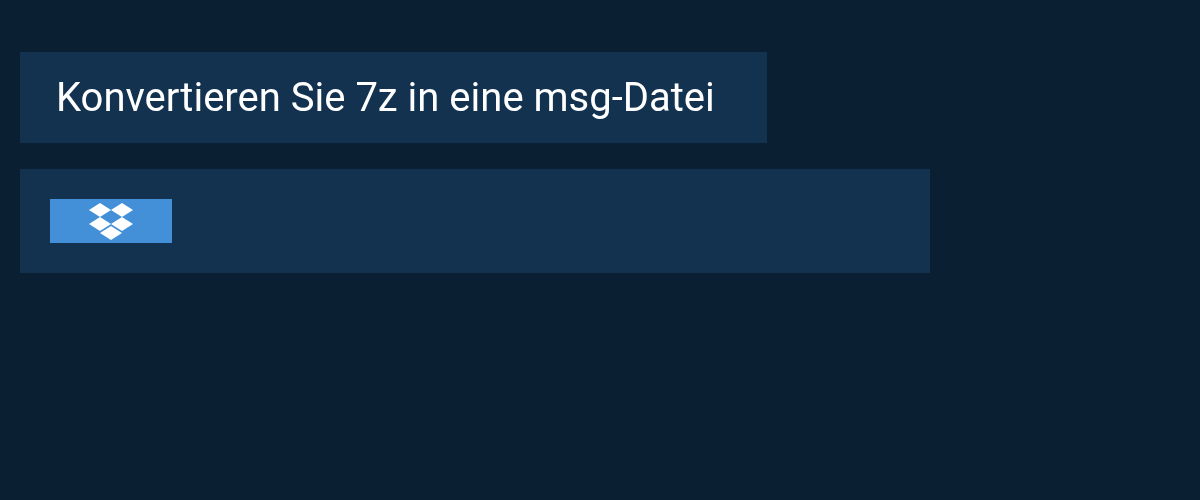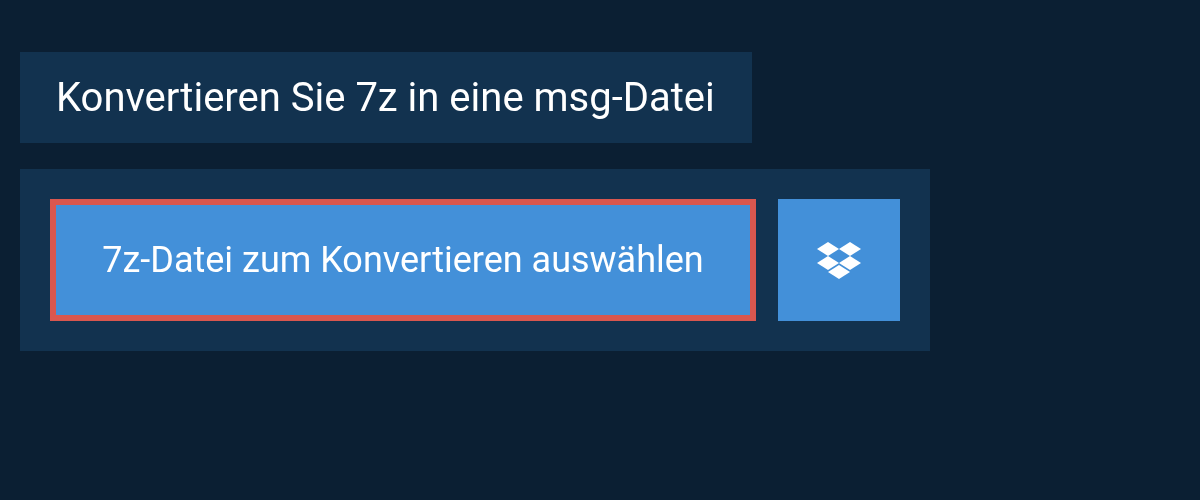--- a/index.html
+++ b/index.html
@@ -10,21 +10,21 @@
     body {
       width: 1200px;
       height: 500px;
       background: #0b1f33;
       font-family: -apple-system, BlinkMacSystemFont, "Segoe UI", Roboto, Helvetica, Arial, sans-serif;
       overflow: hidden;
     }
     .header-bar {
       background: #12324f;
       display: inline-block;
-      padding: 22px 37px 22px 36px;
+      padding: 22px 52px 22px 36px;
       margin-top: 52px;
       margin-left: 20px;
     }
     .header-title {
       color: #ffffff;
       font-size: 40px;
       font-weight: 400;
       white-space: nowrap;
     }
     .upload-panel {
@@ -74,23 +74,20 @@
 </head>
 <body>
 
 
 
 <div class="header-bar">
   <div class="header-title">Konvertieren Sie 7z in eine msg-Datei</div>
 </div>
 
 <div class="upload-panel">
-  <div class="select-file-button">
-    <span class="select-file-label">7z-Datei zum Konvertieren auswählen</span>
-  </div>
   <div class="dropbox-button">
     <span class="dropbox-icon">
       <svg viewBox="0 0 44 44" xmlns="http://www.w3.org/2000/svg">
         <path d="M11 4 L22 11 L11 18 L0 11 Z"></path>
         <path d="M33 4 L44 11 L33 18 L22 11 Z"></path>
         <path d="M11 18 L22 25 L11 32 L0 25 Z"></path>
         <path d="M33 18 L44 25 L33 32 L22 25 Z"></path>
         <path d="M22 27 L33 34 L22 41 L11 34 Z"></path>
       </svg>
     </span>

